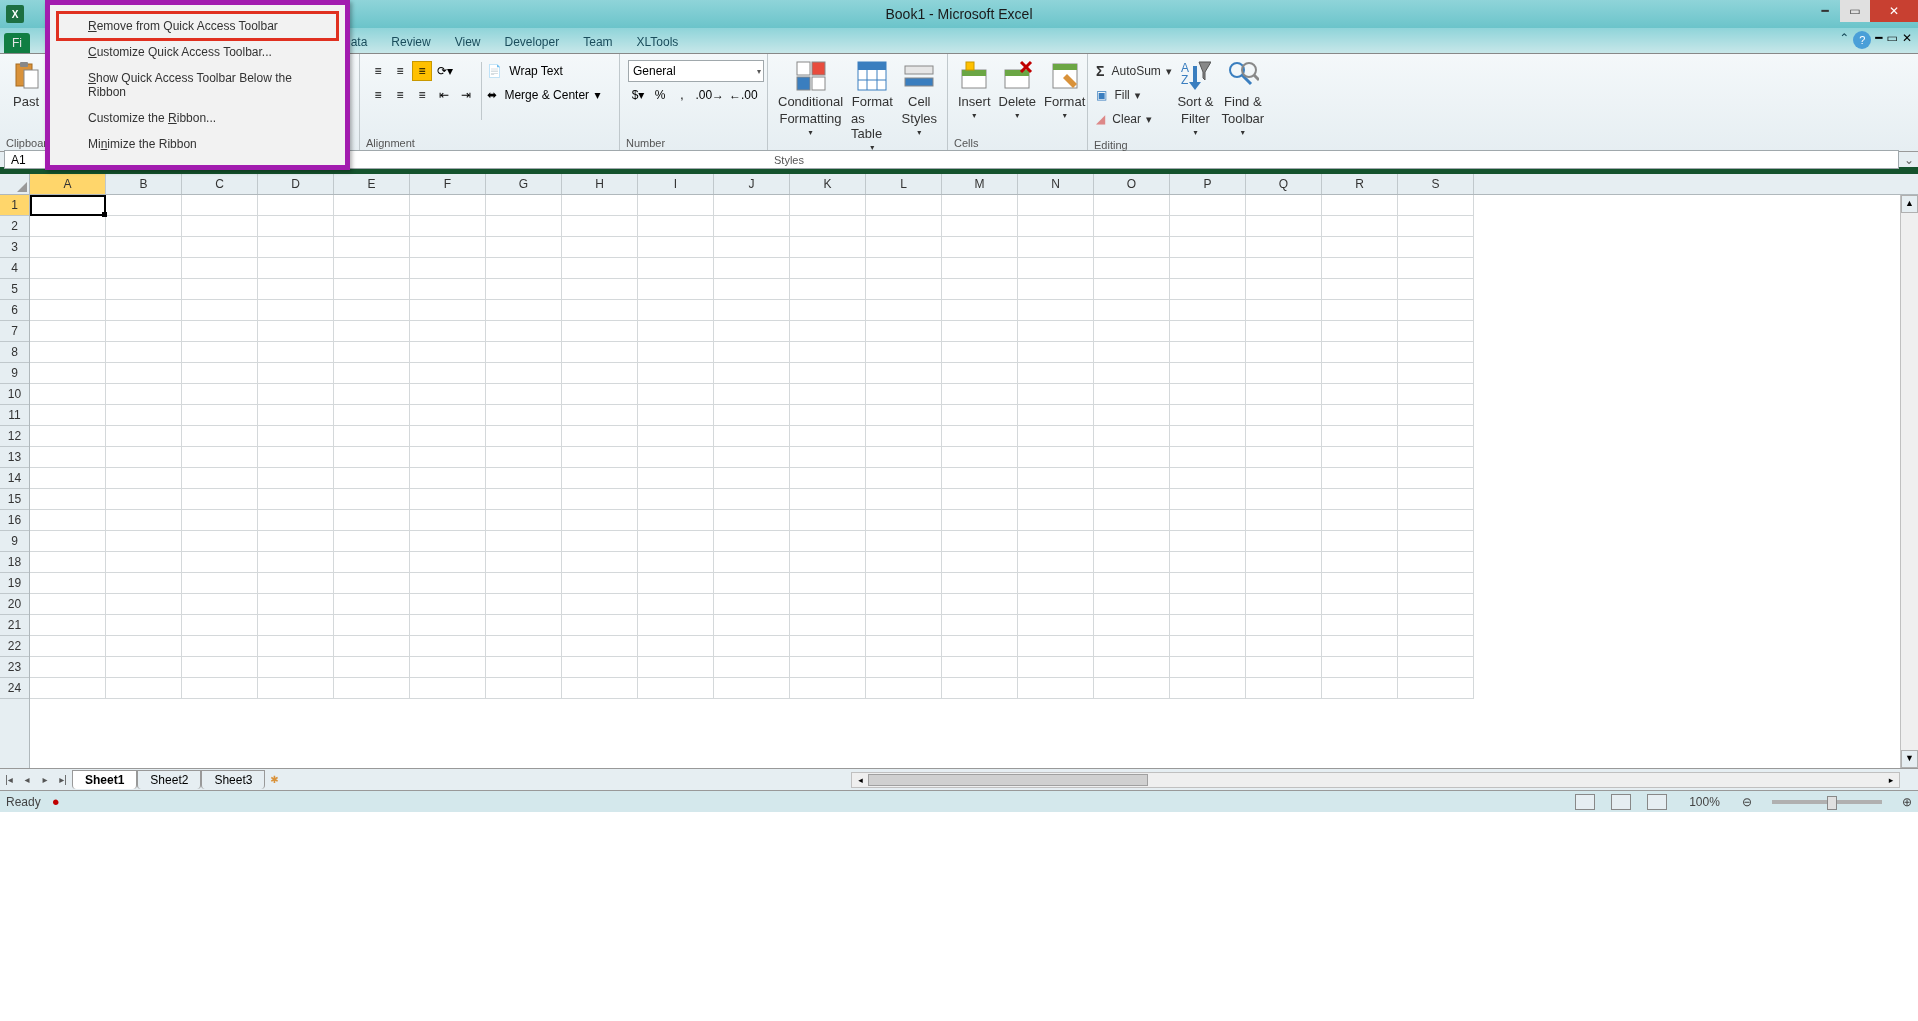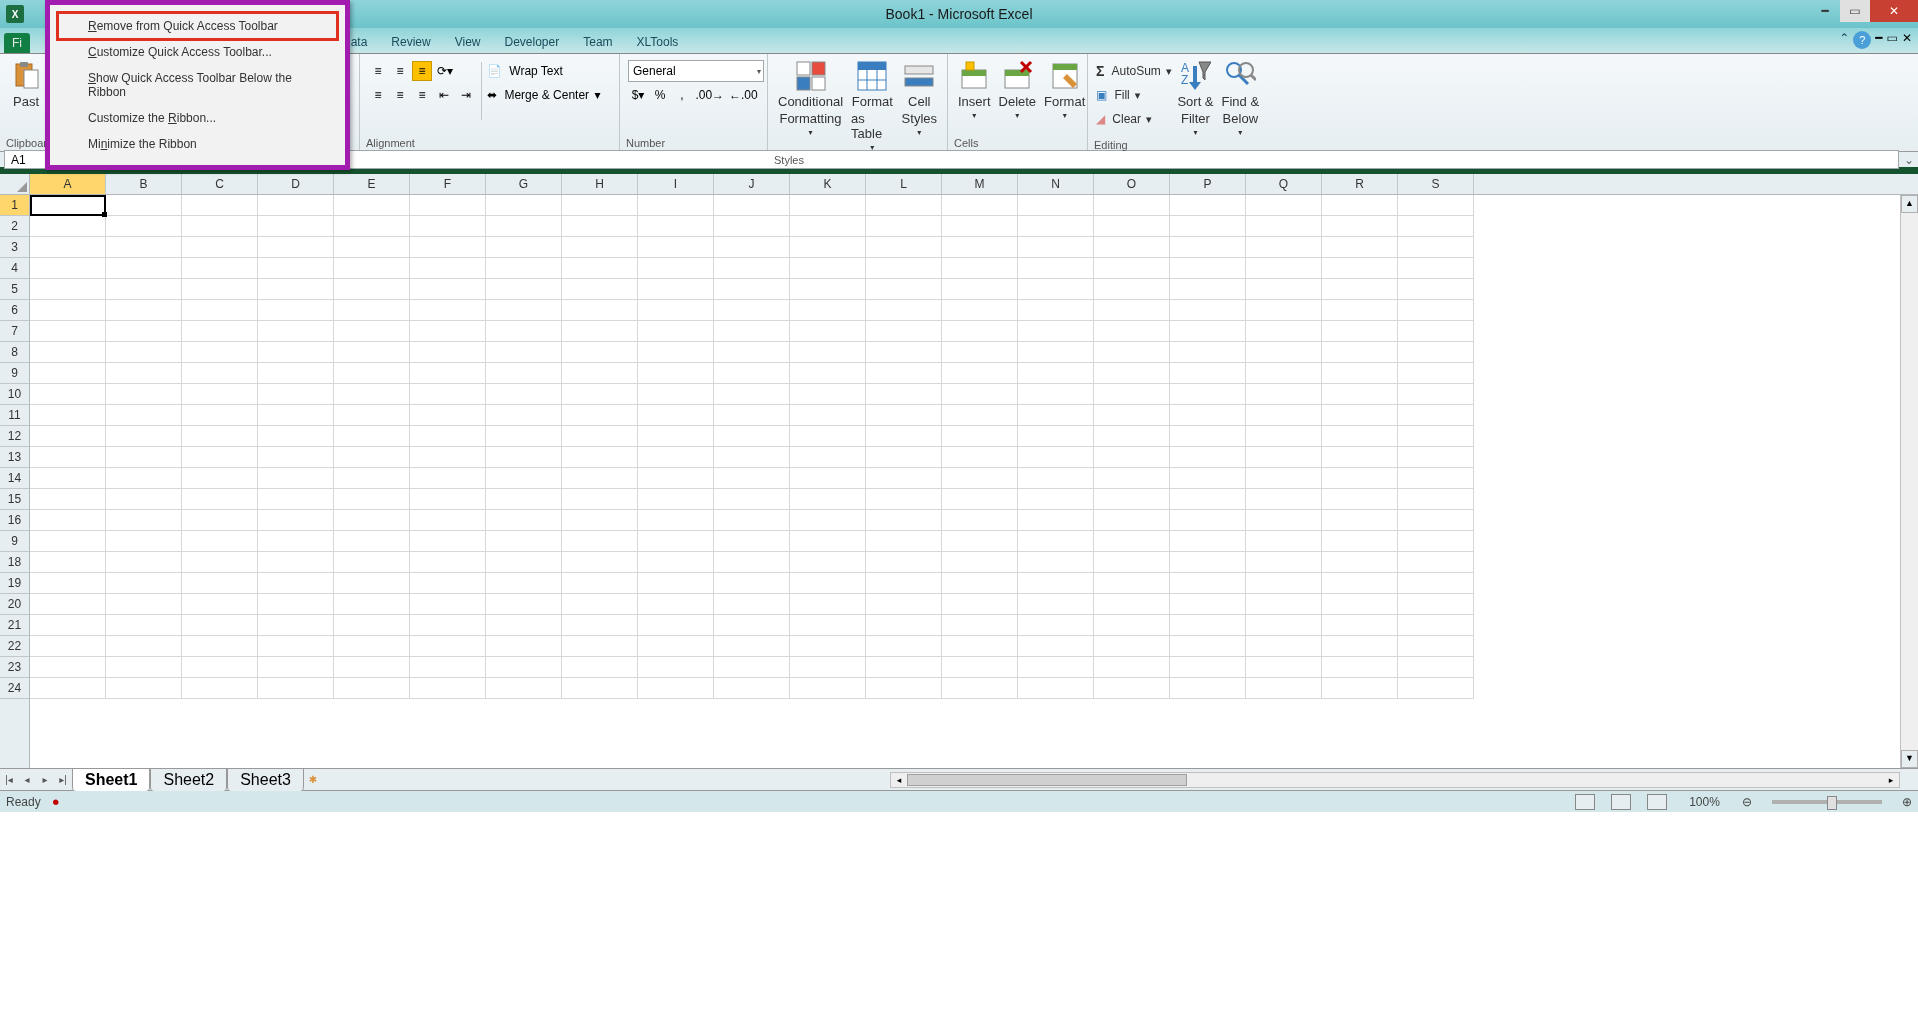--- a/index.html
+++ b/index.html
@@ -46,21 +46,21 @@
 .selectall::after{content:"";position:absolute;right:2px;bottom:2px;border:5px solid transparent;border-right-color:#999;border-bottom-color:#999}
 .cells{position:relative}
 .cell-row{display:flex;height:21px}
 .cell{width:76px;height:21px;border-right:1px solid #D4D8DA;border-bottom:1px solid #D4D8DA}
 .active-cell{position:absolute;left:0;top:0;width:76px;height:21px;border:2px solid #000;pointer-events:none}
 .active-cell::after{content:"";position:absolute;right:-3px;bottom:-3px;width:5px;height:5px;background:#000}
 .vscroll{width:18px;background:#EFEFEF;border-left:1px solid #C0C0C0;display:flex;flex-direction:column}
 .vs-btn{height:18px;background:#E6EEF2;border:1px solid #B0B0B0;text-align:center;font-size:9px;line-height:14px}
 .sheet-tabs{height:22px;background:#E6EEF2;border-top:1px solid #999;display:flex;align-items:center}
 .st-nav{width:18px;text-align:center;color:#555;cursor:pointer;font-size:10px}
-.st-tab{padding:2px 12px;background:#fff;border:1px solid #999;border-bottom:none;border-radius:0 0 4px 4px;margin-top:-1px;font-size:16px;cursor:pointer}
+.st-tab{padding:2px 12px;background:#fff;border:1px solid #999;border-bottom:none;border-radius:0 0 4px 4px;margin-top:-1px;font-size:12px;cursor:pointer}
 .st-tab.active{font-weight:bold;background:#fff}
 .st-tab.inactive{background:#E6EEF2}
 .hscroll{flex:1;margin:2px 18px 2px 8px;height:16px;background:#EFEFEF;border:1px solid #C0C0C0;display:flex;align-items:center;position:relative}
 .hs-btn{width:16px;text-align:center;font-size:9px}
 .hs-thumb{position:absolute;left:16px;width:280px;height:12px;background:#D0D0D0;border:1px solid #A0A0A0}
 .status{height:22px;background:#D4E8EC;border-top:1px solid #999;display:flex;align-items:center;padding:0 6px;font-size:11px;color:#444}
 .status .right{margin-left:auto;display:flex;align-items:center;gap:16px}
 .view-btn{width:20px;height:16px;border:1px solid #888;background:#E6EEF2}
 .zoom-slider{width:110px;height:4px;background:#B0B0B0;position:relative;margin:0 4px}
 .zoom-slider::after{content:"";position:absolute;left:50%;top:-4px;width:8px;height:12px;background:#E0E0E0;border:1px solid #888}
@@ -270,21 +270,21 @@
           <span style="font-size:8px">▾</span>
       </div>
       <div class="big-btn">
         <svg class="ico" viewBox="0 0 32 32">
             <circle cx="10" cy="10" r="7" fill="none" stroke="#3A7EBF" stroke-width="2"></circle>
             <line x1="15" y1="15" x2="24" y2="24" stroke="#3A7EBF" stroke-width="3"></line>
             <circle cx="22" cy="10" r="7" fill="none" stroke="#888" stroke-width="2"></circle>
             <line x1="27" y1="15" x2="32" y2="20" stroke="#888" stroke-width="3"></line>
           </svg>
         <span>Find &amp;</span>
-          <span>Below</span>
+          <span>Toolbar</span>
           <span style="font-size:8px">▾</span>
       </div>
     </div>
     <div class="grp-label">Editing</div>
   </div>
 </div>
 
 <div class="namebox-row">
   <div class="namebox">
       <span>A1</span>

